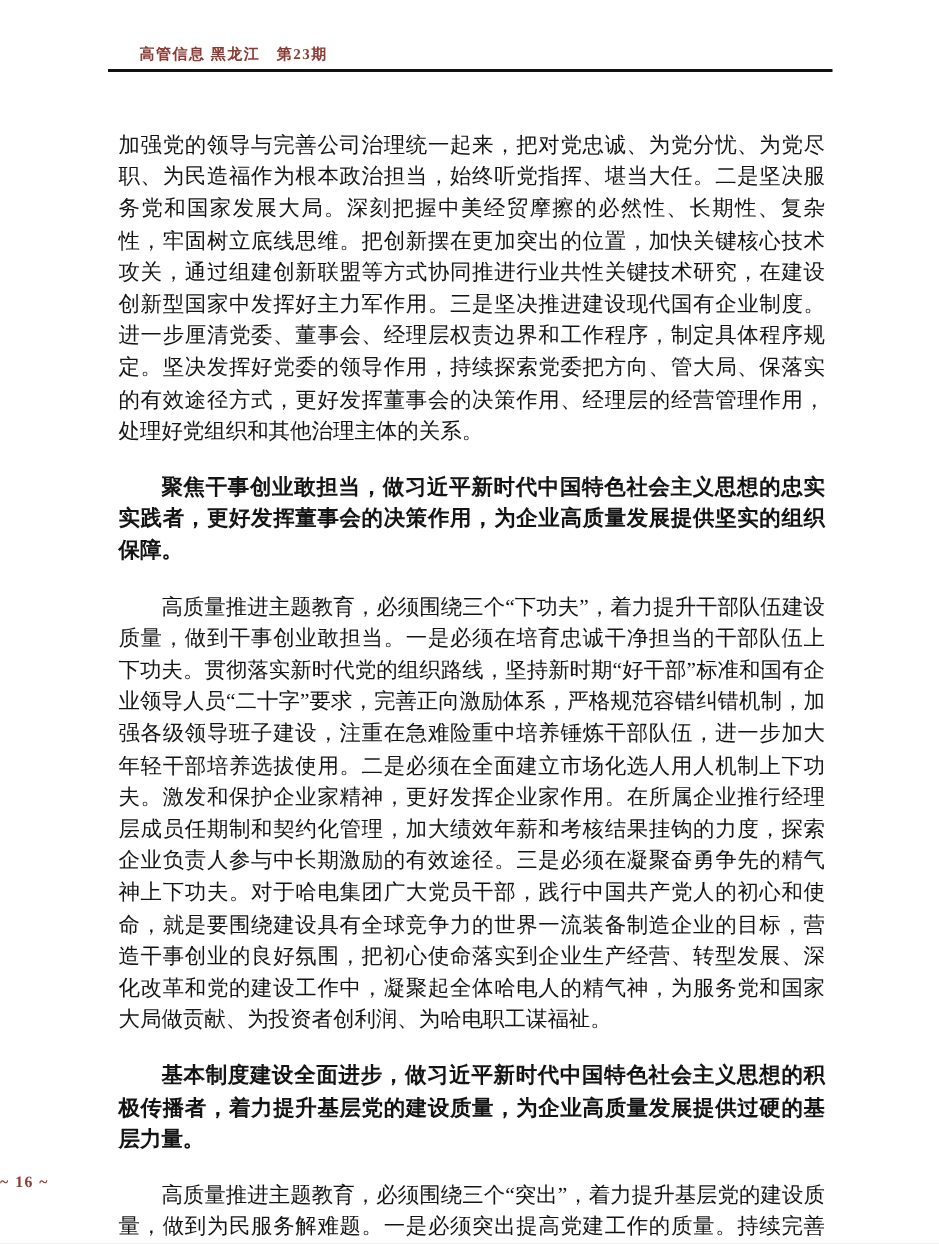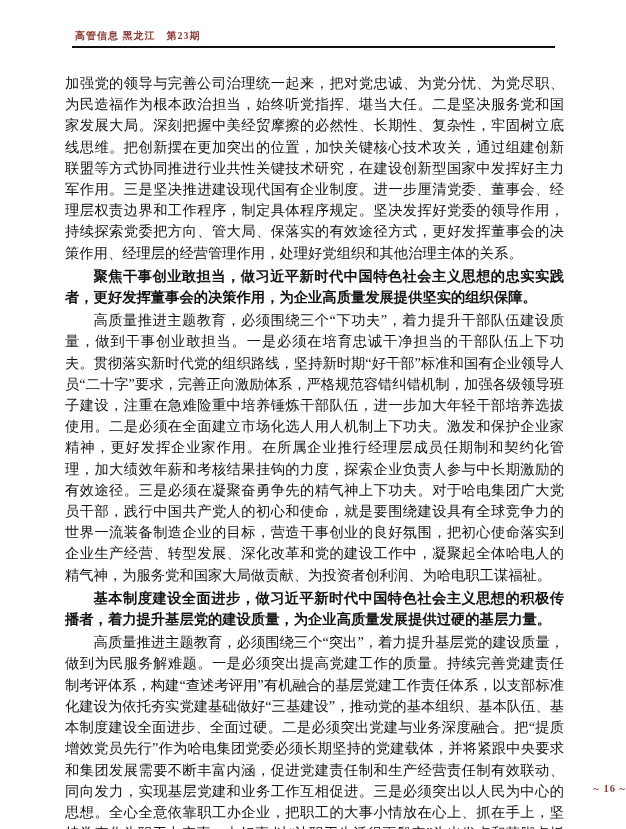--- a/index.html
+++ b/index.html
@@ -11,21 +11,21 @@
     position: relative;
     width: 626px;
     height: 829px;
     margin: 0 auto;
     background: var(--background, #ffffff);
     overflow: hidden;
     font-family: "Liberation Serif", "DejaVu Serif", serif;
   }
   .page-header {
     position: absolute;
-    left: 75px;
+    left: 93px;
     top: 29px;
     font-size: 10px;
     font-weight: bold;
     letter-spacing: 1px;
     color: var(--header-text, #8c3a32);
     white-space: nowrap;
   }
   .header-rule {
     position: absolute;
     left: 72px;
@@ -38,36 +38,36 @@
     position: absolute;
     left: 63px;
     top: 71px;
     width: 503px;
     color: var(--body-text, #141414);
     font-size: 14.3px;
     line-height: 21.2px;
     text-align: justify;
   }
   p.para {
-    margin: 2px;
+    margin: 16px;
     padding: 0;
   }
   p.para.indent {
     text-indent: 2em;
   }
   p.para.heading {
     font-weight: bold;
     font-family: "Liberation Sans", "DejaVu Sans", sans-serif;
   }
   .page-footer {
     position: absolute;
     left: 0;
     right: 0;
     top: 783px;
-    text-align: right;
+    text-align: left;
     font-size: 10.5px;
     font-weight: bold;
     color: var(--footer-text, #8c3a32);
     letter-spacing: 1px;
   }
 </style>
 </head>
 <body>
 
 <div class="page">

